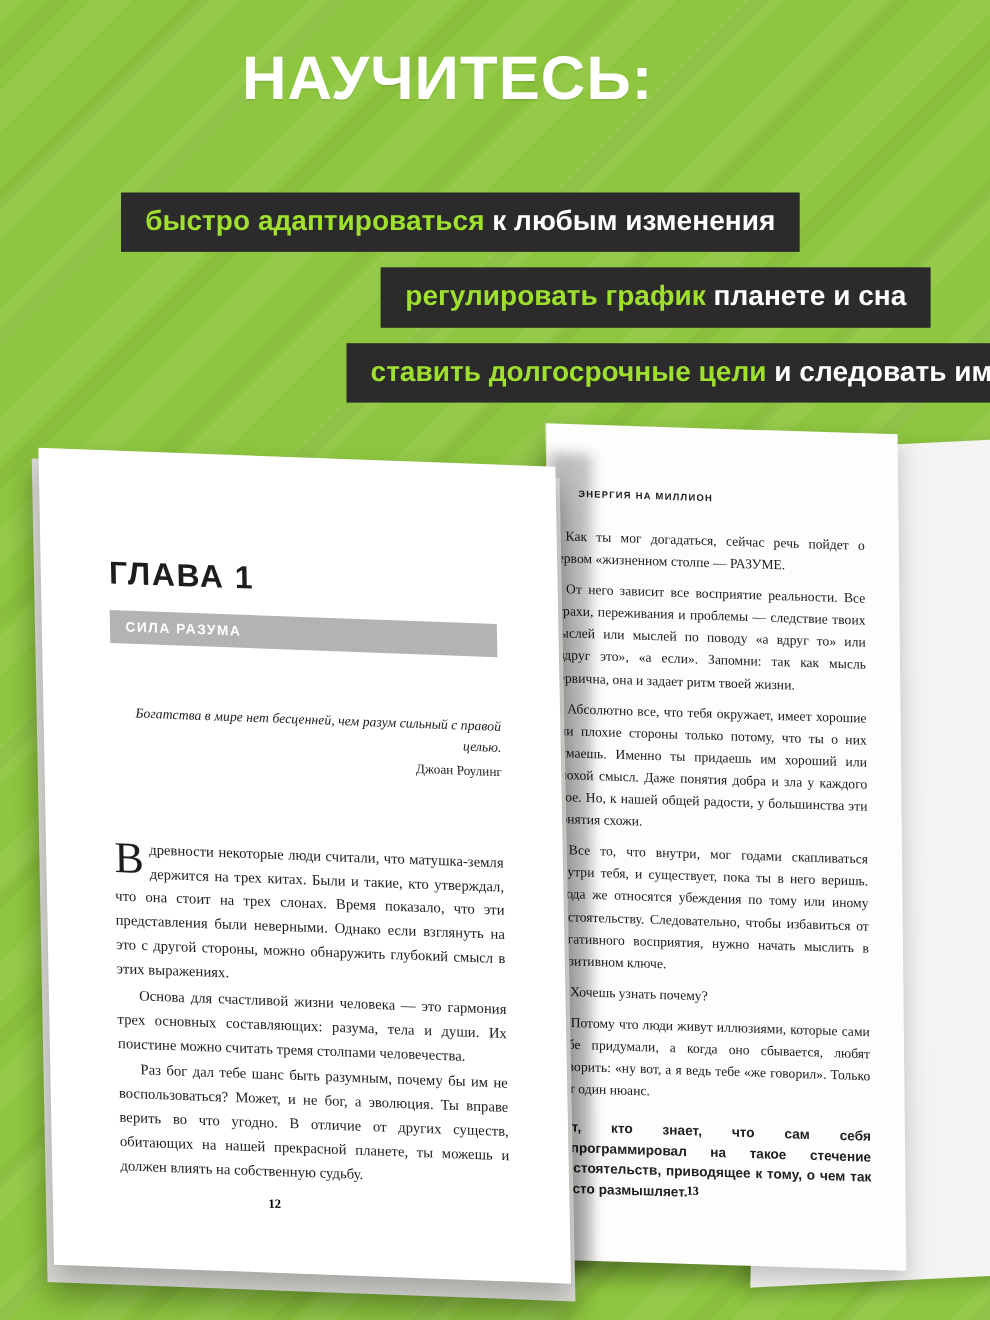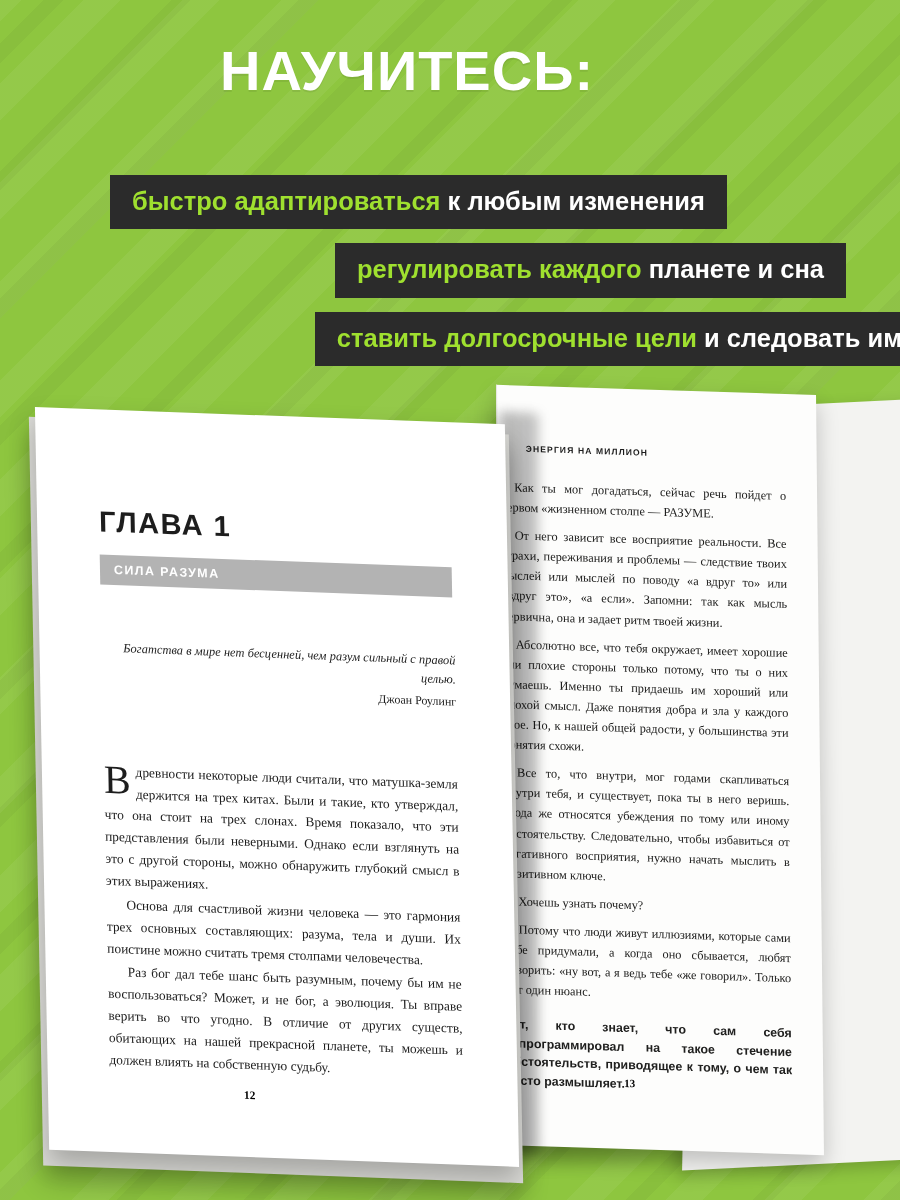--- a/index.html
+++ b/index.html
@@ -267,21 +267,21 @@
   <div class="headline">НАУЧИТЕСЬ:</div>
 
   <div class="claims">
     <div class="claim-row r1">
       <div class="claim">
         <span class="hl">быстро адаптироваться</span><span> к любым изменения</span>
       </div>
     </div>
     <div class="claim-row r2">
       <div class="claim">
-        <span class="hl">регулировать каждого</span><span> планете и сна</span>
+        <span class="hl">регулировать график</span><span> планете и сна</span>
       </div>
     </div>
     <div class="claim-row r3">
       <div class="claim">
         <span class="hl">ставить долгосрочные цели</span><span> и следовать им</span>
       </div>
     </div>
   </div>
 
   <div class="book-area">

